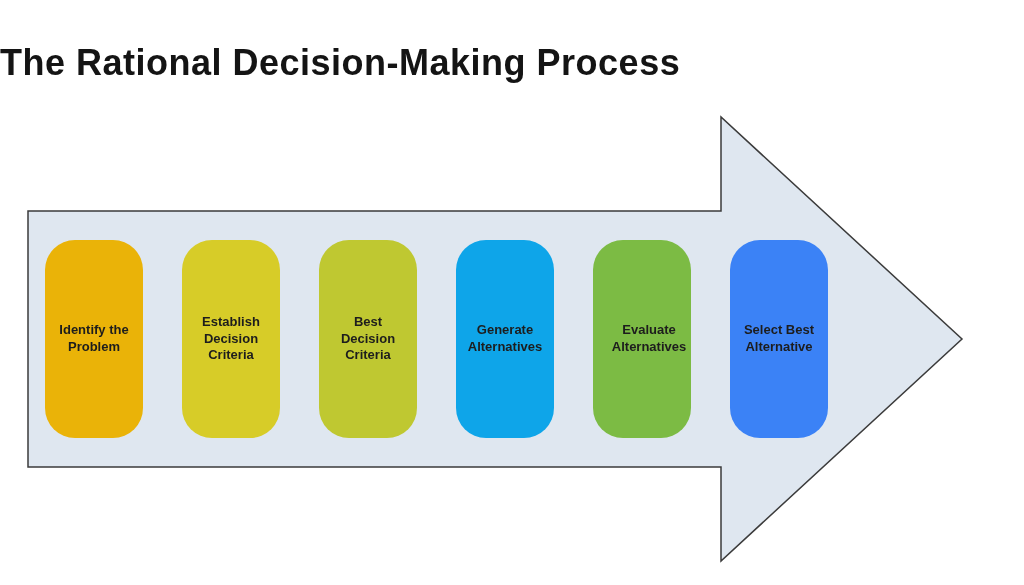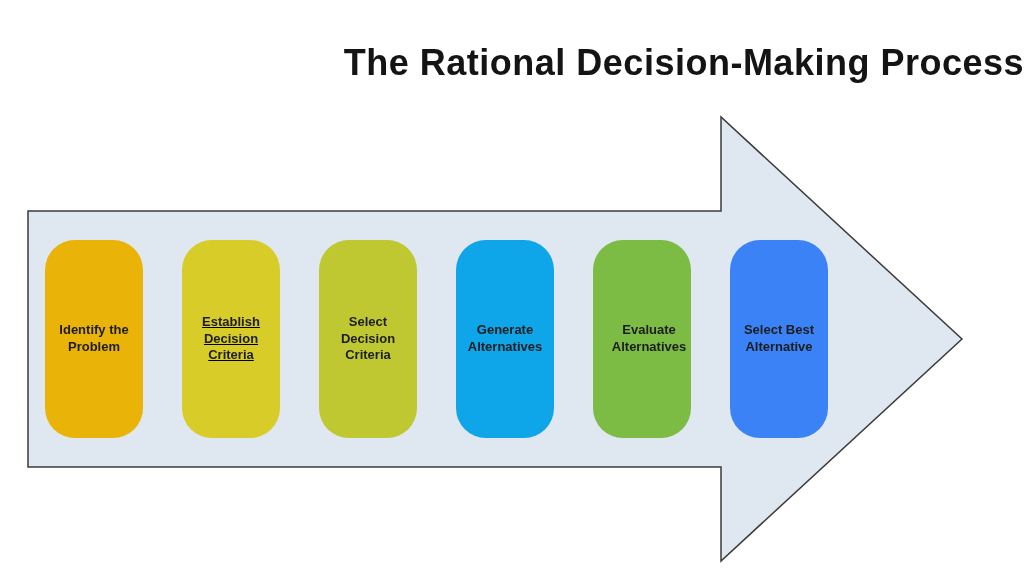--- a/index.html
+++ b/index.html
@@ -14,21 +14,21 @@
     position: relative;
     width: 1024px;
     height: 585px;
     background: #ffffff;
   }
   .title {
     position: absolute;
     top: 42px;
     left: 0;
     width: 100%;
-    text-align: right;
+    text-align: left;
     font-size: 36px;
     font-weight: 800;
     letter-spacing: 0.5px;
     color: #141414;
   }
   .arrow-svg {
     position: absolute;
     top: 0;
     left: 0;
     width: 1024px;
@@ -69,25 +69,25 @@
   <svg class="arrow-svg" viewBox="0 0 1024 585" xmlns="http://www.w3.org/2000/svg">
     <polygon stroke-width="1.5" points="28,211 721,211 721,117 962,339 721,561 721,467 28,467" fill="#dfe7f0" stroke="#3b3b3b"></polygon>
   </svg>
 
   <div class="title">The Rational Decision-Making Process</div>
 
   <div class="steps">
     <div class="pill" style="background-color: #eab308;">
       <span class="pill-label">Identify the Problem</span>
     </div>
-    <div class="pill" style="background-color: rgb(215, 204, 40); text-decoration: underline;">
+    <div class="pill" style="background-color: rgb(215, 204, 40);">
       <span class="pill-label">Establish Decision Criteria</span>
     </div>
     <div class="pill" style="background-color: rgb(191, 200, 49);">
-      <span class="pill-label">Select Decision Criteria</span>
+      <span class="pill-label">Best Decision Criteria</span>
     </div>
     <div class="pill" style="background-color: #0ea5e9;">
       <span class="pill-label">Generate Alternatives</span>
     </div>
     <div class="pill" style="background-color: rgb(124, 187, 68); padding-left: 23px;">
       <span class="pill-label">Evaluate Alternatives</span>
     </div>
     <div class="pill" style="background-color: #3b82f6;">
       <span class="pill-label">Select Best Alternative</span>
     </div>

